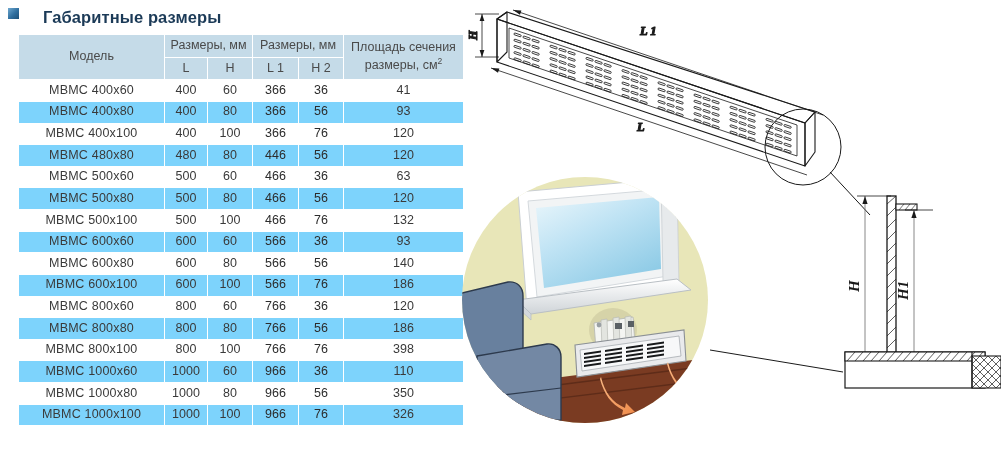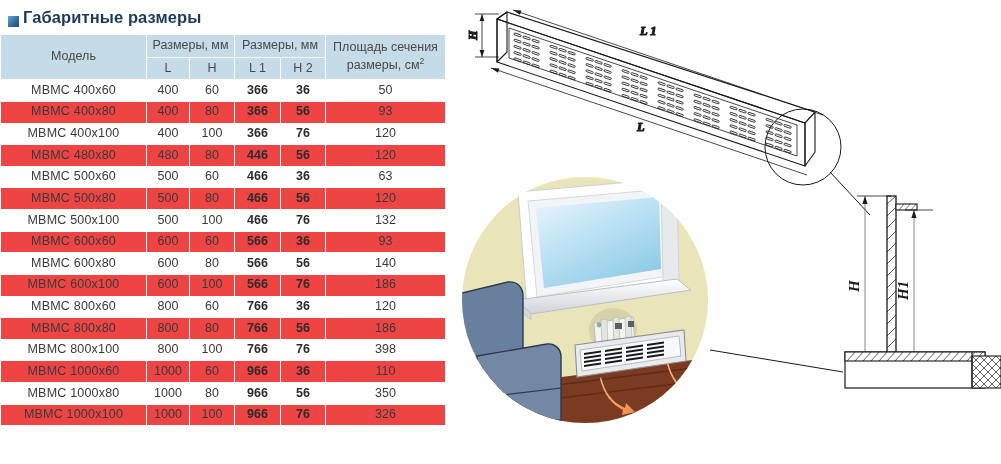--- a/index.html
+++ b/index.html
@@ -8,34 +8,34 @@
     background:#ffffff;
     font-family:"Liberation Sans","DejaVu Sans",sans-serif;
     overflow:hidden;
     position:relative;
   }
   .page{position:relative;width:1001px;height:464px;}
 
   
   .heading{
     position:absolute;left:8px;top:8px;
-    display:flex;align-items:flex-end;gap:4px;
+    display:flex;align-items:flex-start;gap:24px;
   }
   .bullet{
     width:11px;height:11px;
     background:linear-gradient(135deg,#6fa8d0 0%,#2f6e9e 55%,#1d4f77 100%);
     display:inline-block;
   }
   .heading-text{
     font-size:16.5px;font-weight:bold;color:#1b3a57;letter-spacing:.1px;
     white-space:nowrap;
   }
 
   
-  .tbl-wrap{position:absolute;left:0;top:34px;width:441px;}
+  .tbl-wrap{position:absolute;left:18px;top:34px;width:441px;}
   table.dims{
     border-collapse:separate;
     border-spacing:1px 1px;
     width:441px;
     font-size:12.5px;
     color:#3a3a3a;
     table-layout:fixed;
   }
   table.dims th{
     background:#c5dbe8;
@@ -45,29 +45,29 @@
     padding:3px 2px;
     text-align:center;
     line-height:1.25;
   }
   table.dims td{
     padding:2.5px 2px;
     text-align:center;
     line-height:1.25;
     background:#ffffff;
   }
-  table.dims tr.alt td{background:#ef4444;margin-top:7px;}
+  table.dims tr.alt td{background:#7dd3fc;margin-top:7px;}
   .c-model{width:145px;}
   .c-l{width:42px;}
   .c-h{width:44px;}
   .c-l1{width:45px;}
   .c-h1{width:44px;}
   .c-area{width:119px;}
   td.model{letter-spacing:.2px;}
-  td.l1,td.h1{font-weight:bold;color:#2c2c2c;}
+  td.l1,td.h1{font-weight:normal;color:#2c2c2c;}
   sup{font-size:8.5px;vertical-align:super;}
 
   
   .art{position:absolute;left:455px;top:0;width:546px;height:464px;}
   .art svg{display:block;}
 
   .dim-label{
     font-family:"Liberation Serif","DejaVu Serif",serif;
     font-style:italic;font-weight:bold;
     fill:#1a1a1a;
@@ -110,21 +110,21 @@
           <th>H 2</th>
         </tr>
       </thead>
       <tbody id="tbody">
           <tr>
             <td class="model">МВМС 400x60</td>
             <td class="l">400</td>
             <td class="h">60</td>
             <td class="l1">366</td>
             <td class="h1">36</td>
-            <td class="area">50</td>
+            <td class="area">41</td>
           </tr>
           <tr class="alt">
             <td class="model">МВМС 400x80</td>
             <td class="l">400</td>
             <td class="h">80</td>
             <td class="l1">366</td>
             <td class="h1">56</td>
             <td class="area">93</td>
           </tr>
           <tr>

